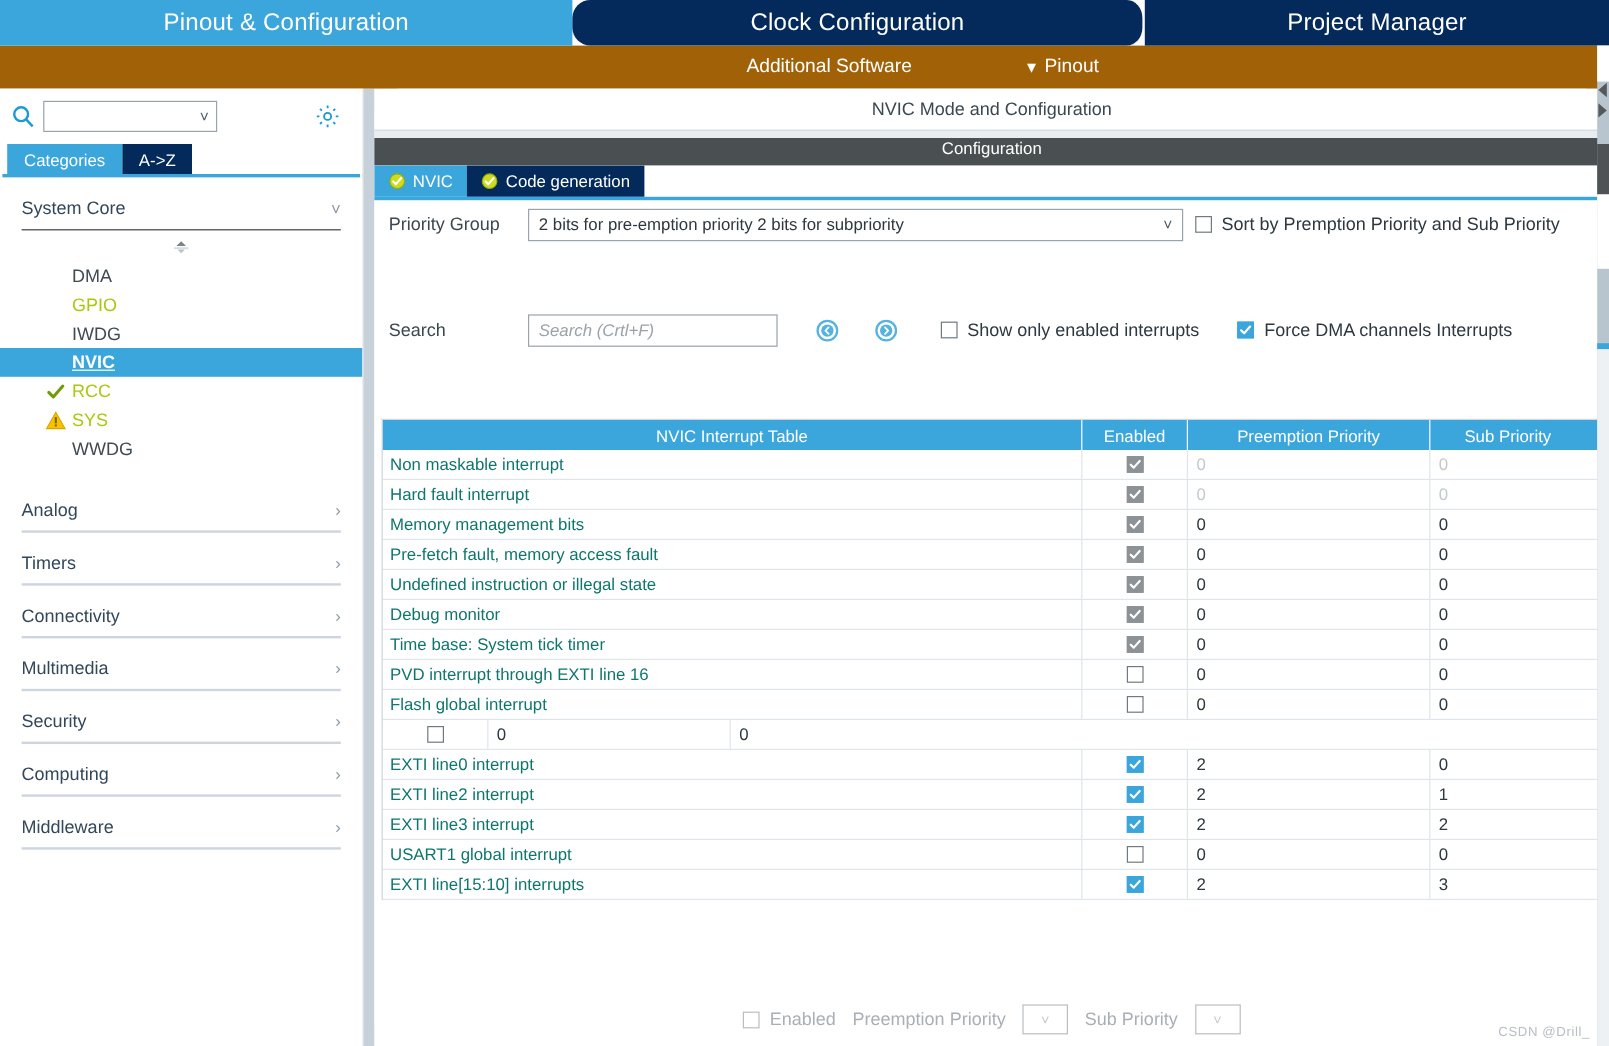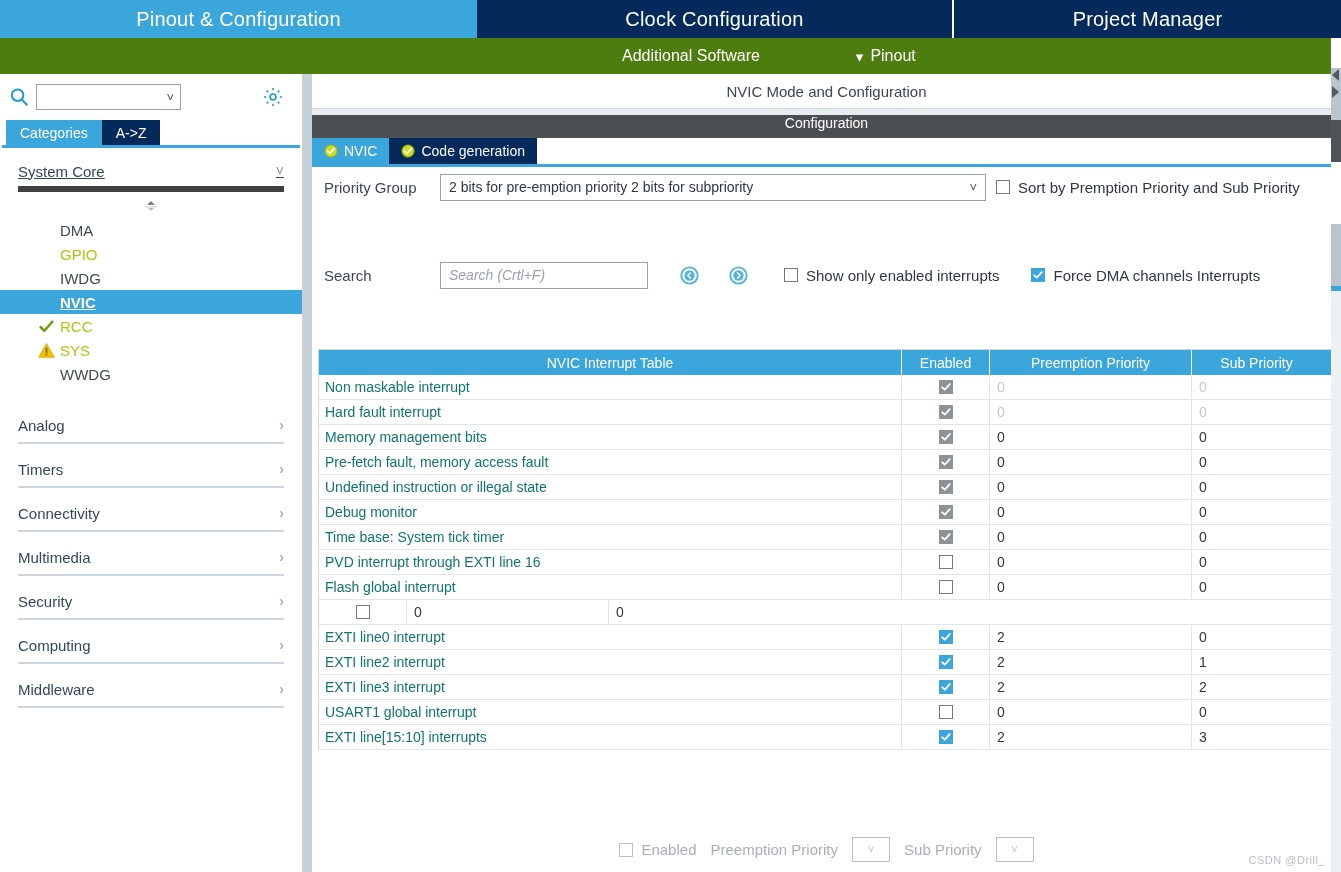--- a/index.html
+++ b/index.html
@@ -13,25 +13,25 @@
 
   
   .topbar { display: flex; height: 38px; width: 1341px; }
   .top-tab {
     display: flex; align-items: center; justify-content: center;
     color: #ffffff; font-size: 20px; letter-spacing: .2px;
     background: #032a5a; cursor: default;
   }
   .top-tab.active { background: #3aa6dc; }
   .tab-pinout { width: 477px; }
-  .tab-clock  { width: 477px; border-right: 2px solid #ffffff; }
+  .tab-clock  { width: 477px; border-right: 2px solid #ffffff; border-radius: 15px; }
   .tab-proj   { width: 387px; }
 
   .subbar {
-    height: 36px; width: 1341px; background: #4d7c0f;
+    height: 36px; width: 1341px; background: #a16207;
     display: flex; align-items: center; color: #ffffff; font-size: 16px;
   }
   .sub-addsw { margin-left: 622px; }
   .sub-pinout { margin-left: 96px; display: flex; align-items: center; gap: 7px; }
   .chev-d { font-size: 15px; line-height: 1; }
 
   
   .body { display: flex; height: 798px; width: 1341px; background: #e9edf0; }
 
   
@@ -63,21 +63,21 @@
   .sidebar-accent { height: 3px; background: #3aa6dc; margin: 0 2px 0 2px; }
 
   .sidebar-scroll { flex: 1; overflow: hidden; background: #ffffff; padding: 0 18px; position: relative; }
 
   .cat-head {
     display: flex; align-items: center; justify-content: space-between;
     height: 36px; font-size: 15px; color: #33475b;
     border-bottom: 2px solid #ccd5e0; margin-top: 8px;
   }
   .cat-head .chev { color: #8a97a4; font-size: 14px; }
-  .cat-head.open { border-bottom: 6px solid #404040; text-decoration: underline; }
+  .cat-head.open { border-bottom: 1px solid #404040; }
 
   .scroll-nub { display: flex; justify-content: center; padding: 6px 0 2px; }
   .scroll-nub svg { width: 16px; height: 16px; }
 
   .periph-list { padding: 2px 0 14px 0; }
   .periph {
     display: flex; align-items: center; height: 24px;
     font-size: 15px; color: #404a52; padding-left: 42px; position: relative;
   }
   .periph .p-icon { position: absolute; left: 20px; width: 17px; height: 17px; display: flex; align-items: center; }

